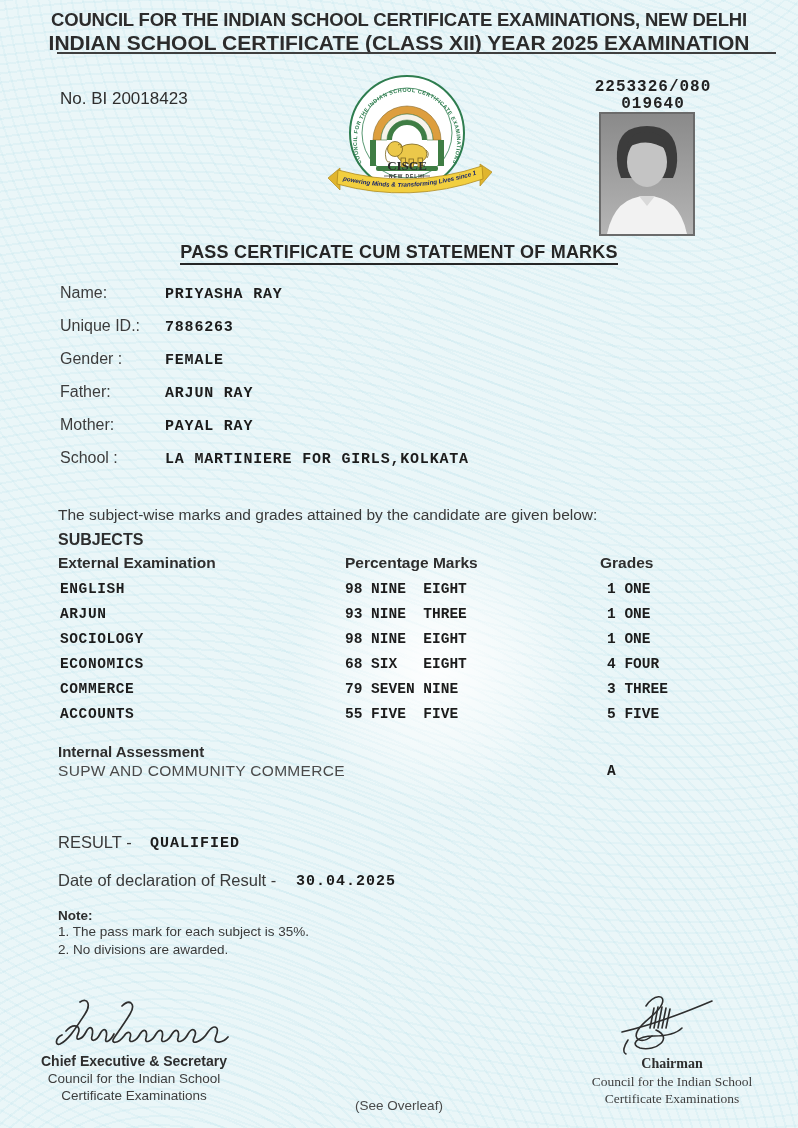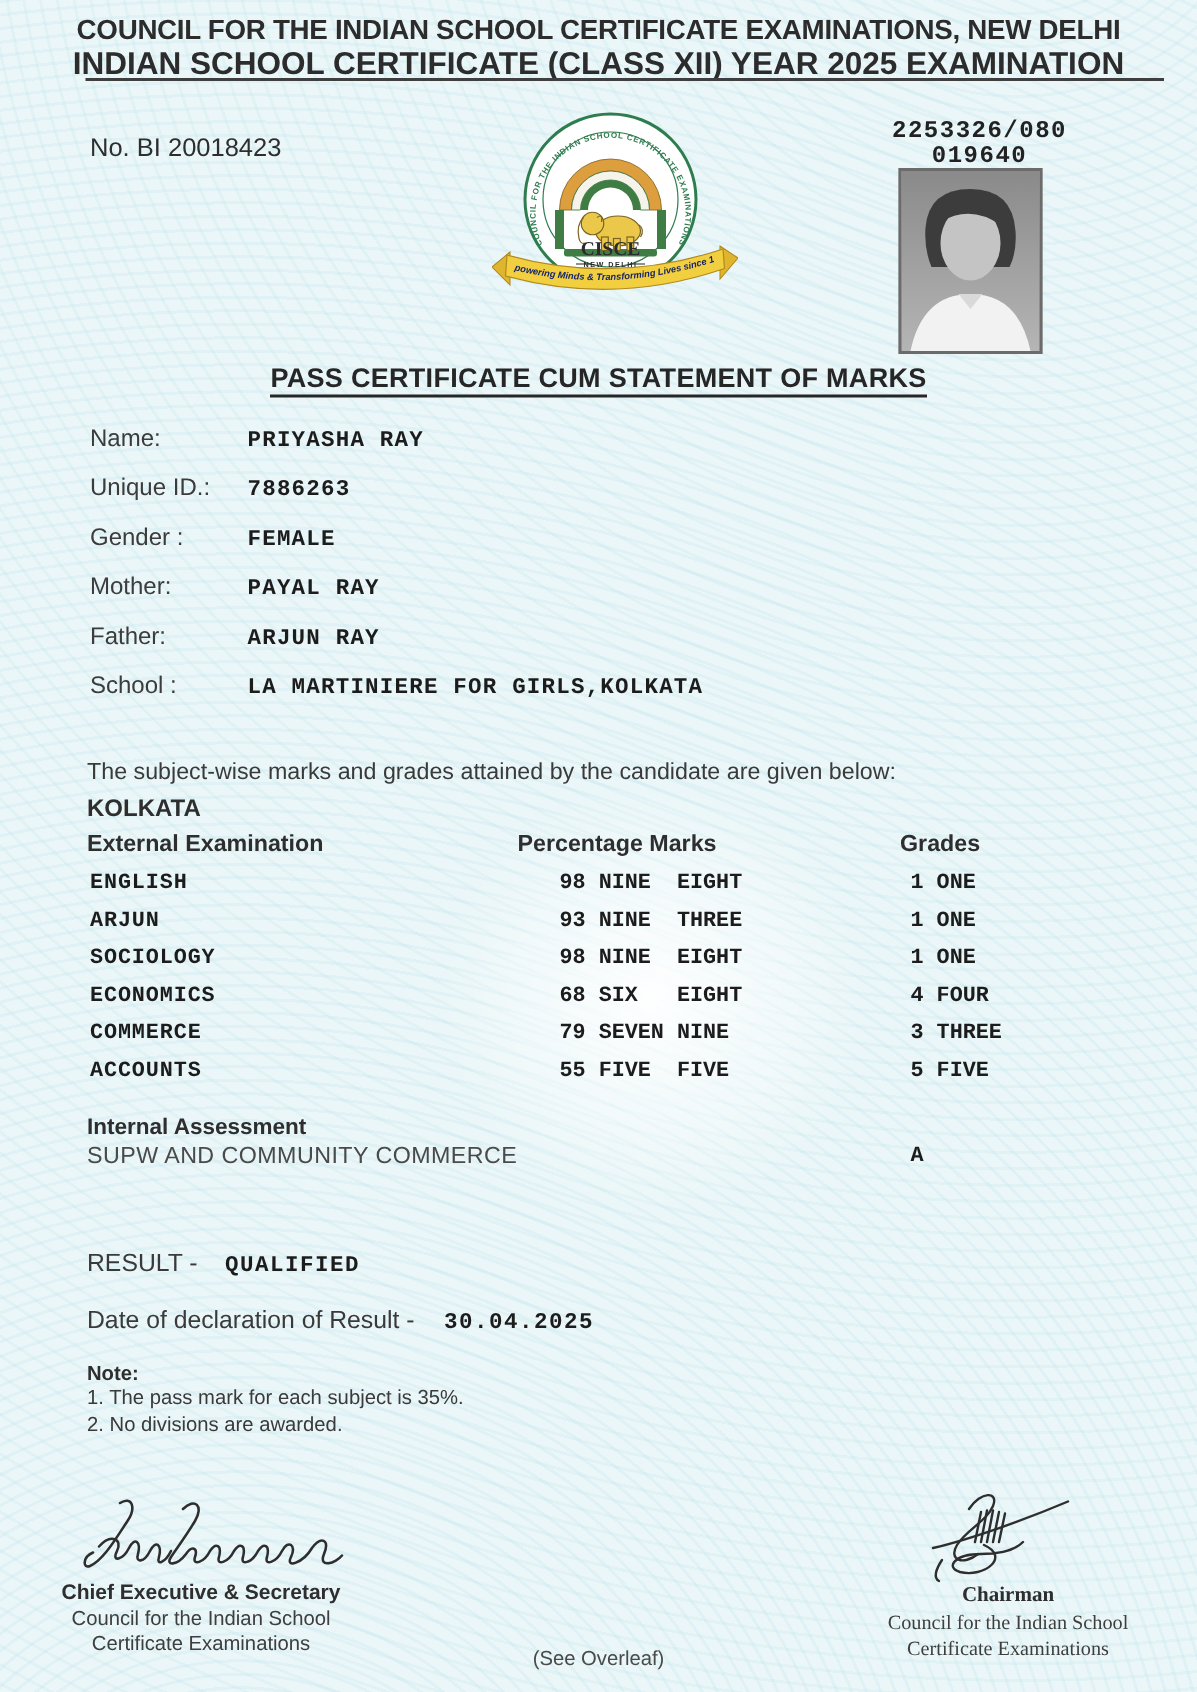--- a/index.html
+++ b/index.html
@@ -46,21 +46,21 @@
   .subjects-h{top:531px;left:58px;font-size:16px;font-weight:bold;color:#2e2e2e;}
   .col-h{font-size:15.5px;font-weight:bold;color:#2e2e2e;}
   .col-subj{top:554px;left:58px;}
   .col-marks{top:554px;left:345px;}
   .col-grades{top:554px;left:600px;}
   .trows{top:581px;left:0;width:798px;}
   .trow{position:relative;height:25px;font-size:14.5px;}
   .c-subj{position:absolute;left:60px;letter-spacing:.6px;}
   .c-marks{position:absolute;left:345px;}
   .c-grade{position:absolute;left:607px;}
-  .mnum{display:inline-block;width:3ch;margin-left:28px;}
+  .mnum{display:inline-block;width:3ch;}
   .mw1{display:inline-block;width:6ch;}
   .gnum{display:inline-block;width:2ch;}
   
   .ia-h{top:743px;left:58px;font-size:15px;font-weight:bold;color:#2e2e2e;}
   .ia-item{top:762px;left:58px;font-size:15.5px;color:#4a4a4a;letter-spacing:.3px;}
   .ia-grade{top:763px;left:607px;font-size:14.5px;}
   
   .res-label{top:833px;left:58px;font-size:16.5px;color:#3a3a3a;}
   .res-value{top:835px;left:150px;font-size:15px;letter-spacing:1px;}
   .date-label{top:871px;left:58px;font-size:16.5px;color:#3a3a3a;}
@@ -175,35 +175,35 @@
     </div>
     <div class="frow">
       <span class="flabel">Unique ID.:</span>
       <span class="fvalue mono">7886263</span>
     </div>
     <div class="frow">
       <span class="flabel">Gender :</span>
       <span class="fvalue mono">FEMALE</span>
     </div>
     <div class="frow">
+      <span class="flabel">Father:</span>
+      <span class="fvalue mono">ARJUN RAY</span>
+    </div>
+    <div class="frow">
       <span class="flabel">Mother:</span>
       <span class="fvalue mono">PAYAL RAY</span>
     </div>
     <div class="frow">
-      <span class="flabel">Father:</span>
-      <span class="fvalue mono">ARJUN RAY</span>
-    </div>
-    <div class="frow">
       <span class="flabel">School :</span>
       <span class="fvalue mono">LA MARTINIERE FOR GIRLS,KOLKATA</span>
     </div>
   </div>
 
   <div class="abs intro">The subject-wise marks and grades attained by the candidate are given below:</div>
-  <div class="abs subjects-h">KOLKATA</div>
+  <div class="abs subjects-h">SUBJECTS</div>
   <div class="abs col-h col-subj">External Examination</div>
   <div class="abs col-h col-marks">Percentage Marks</div>
   <div class="abs col-h col-grades">Grades</div>
 
   <div class="abs trows">
     <div class="trow">
       <span class="c-subj mono">ENGLISH</span>
       <span class="c-marks mono"><span class="mnum">98</span><span class="mw1">NINE</span><span>EIGHT</span></span>
       <span class="c-grade mono"><span class="gnum">1</span><span>ONE</span></span>
     </div>

